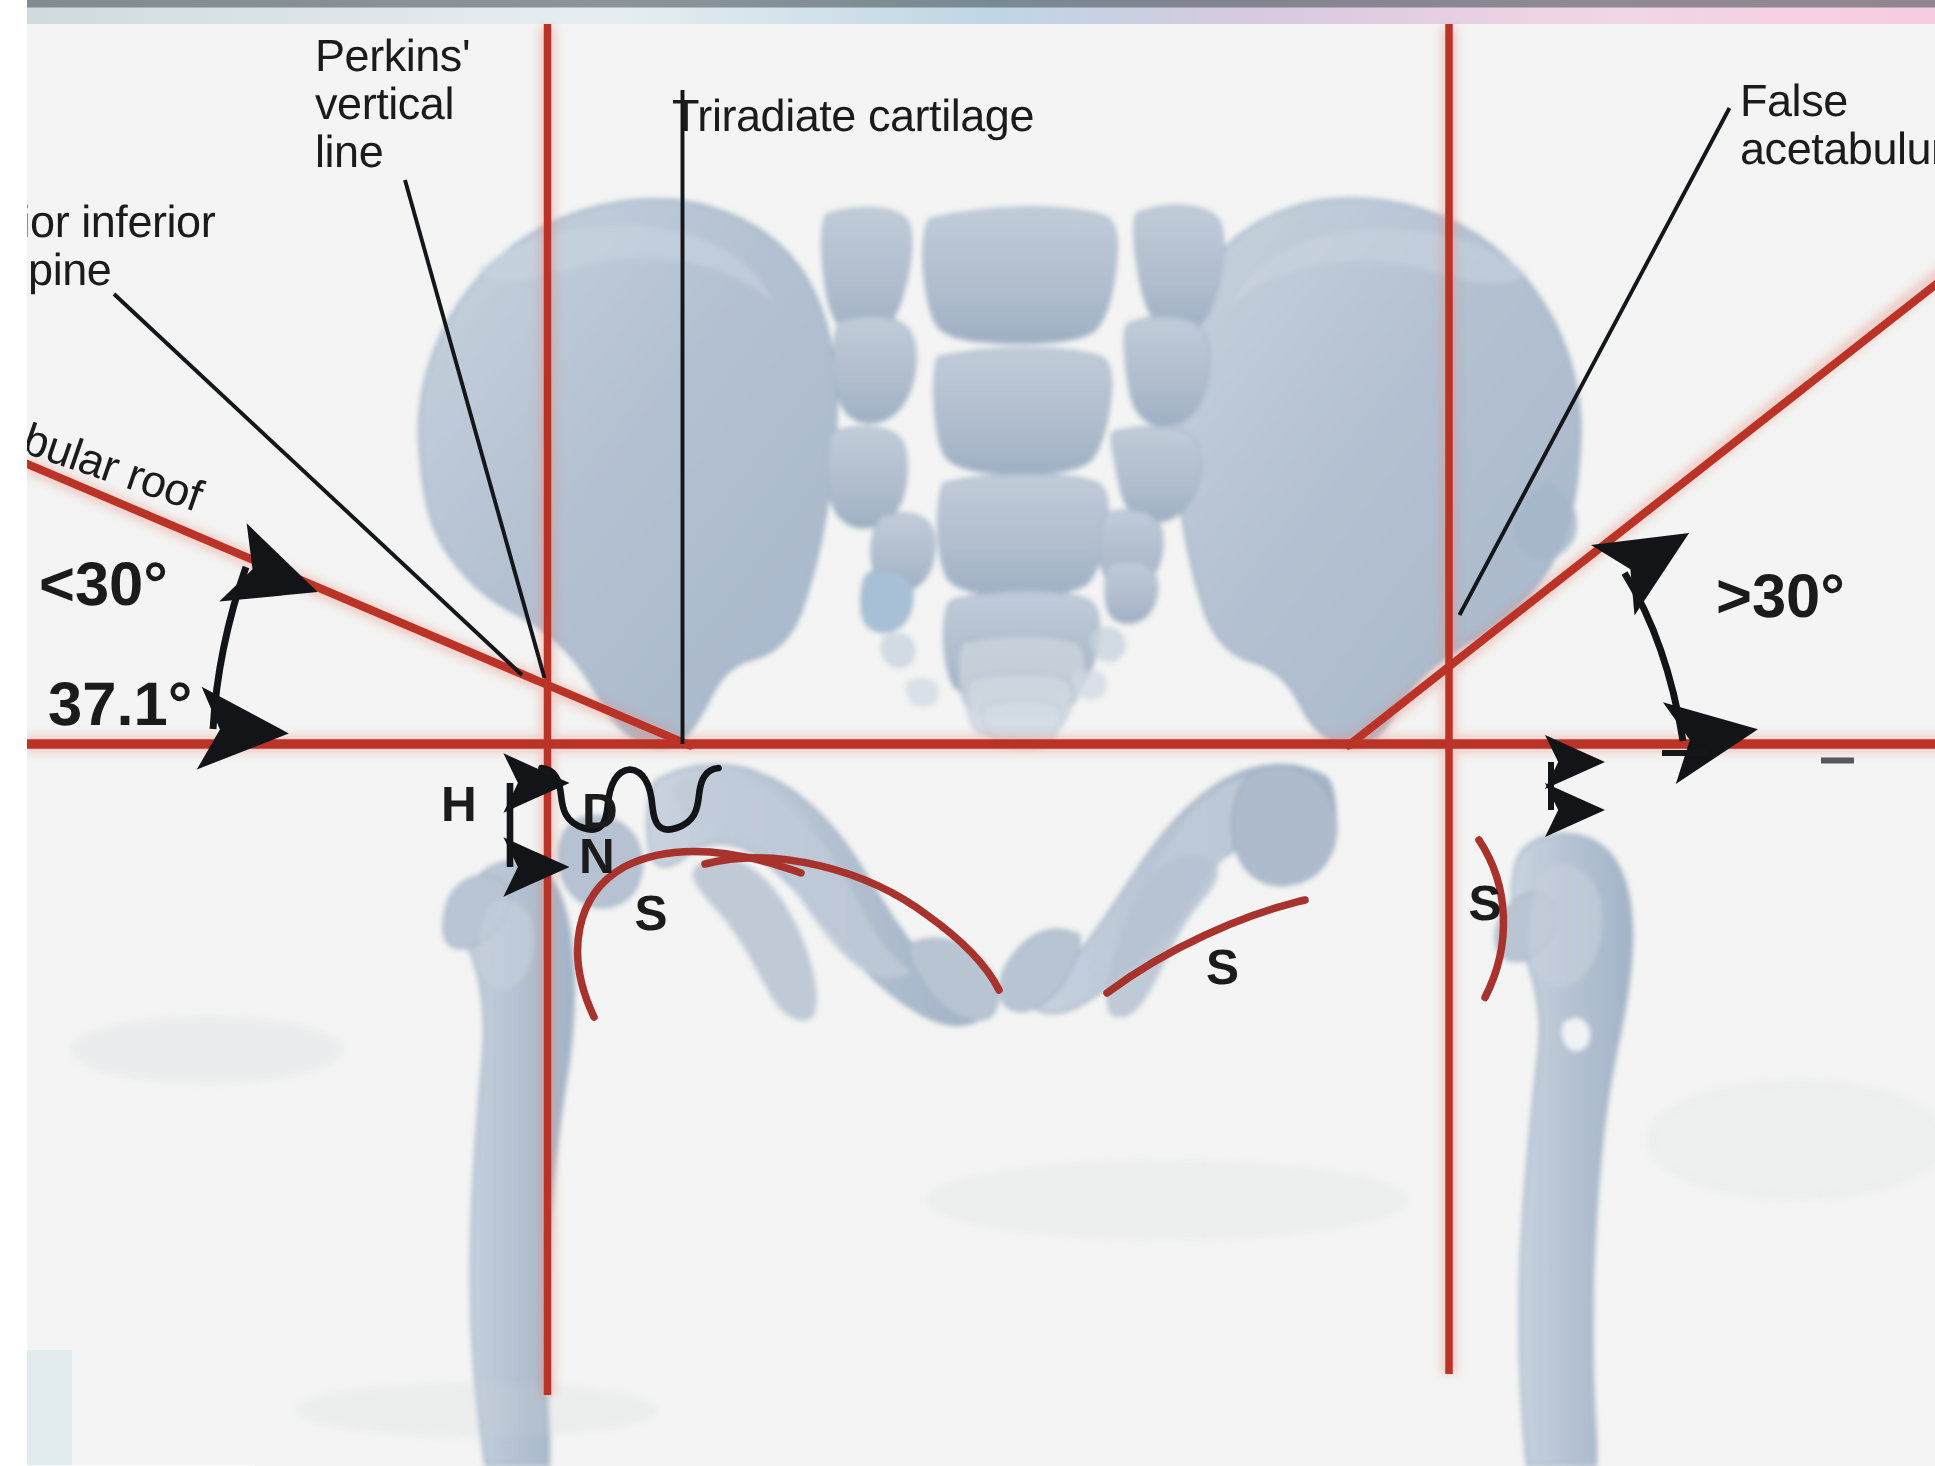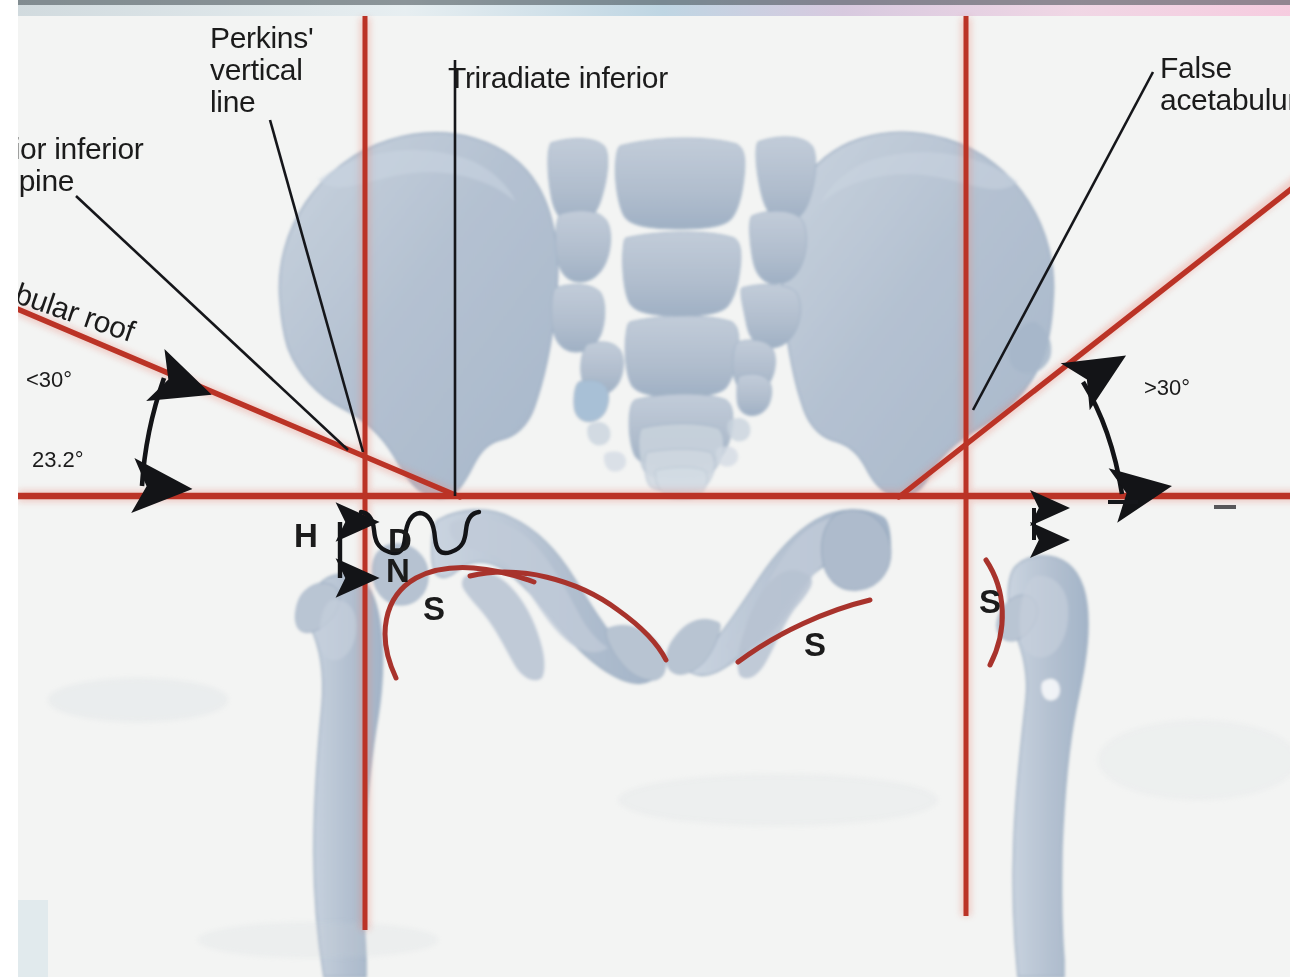--- a/index.html
+++ b/index.html
@@ -28,21 +28,21 @@
   .lbl {
     position: absolute;
     color: #1b1b1b;
     font-family: "Liberation Sans", sans-serif;
     line-height: 1.06;
     white-space: pre;
     letter-spacing: -0.3px;
   }
   .lbl-big { font-size: 30px; }
   .lbl-bold { font-weight: bold; font-size: 33px; letter-spacing: 0px; }
-  .lbl-ang { font-size: 22px; letter-spacing: 0px; }
+  .lbl-ang { font-size: 41px; letter-spacing: 0px; font-weight: bold; }
   .rot-roof {
     transform: rotate(19deg);
     transform-origin: left top;
   }
 </style>
 </head>
 <body>
 
 <div id="stage">
 
@@ -249,33 +249,33 @@
           C413 514 416 526 417 538 C418 548 421 556 433 552
           C445 548 447 540 448 530 C449 520 452 513 461 512" fill="none" stroke="#131417" stroke-width="4.4" stroke-linecap="round" stroke-linejoin="round"></path>
   </svg>
 
   <div>
 
     <div class="lbl lbl-big" style="left:192px; top:22px;">Perkins'
 vertical
 line</div>
 
-    <div class="lbl lbl-big" style="left:430px; top:62px;">Triradiate inferior</div>
+    <div class="lbl lbl-big" style="left:430px; top:62px;">Triradiate cartilage</div>
 
     <div class="lbl lbl-big" style="left:1142px; top:52px;">False
 acetabulum</div>
 
     <div class="lbl lbl-big" style="left:-14px; top:133px;">rior inferior
 spine</div>
 
     <div class="lbl lbl-big rot-roof" style="left:-12px; top:272px;">abular roof</div>
 
     <div class="lbl lbl-ang" style="left:8px; top:368px;">&lt;30°</div>
 
-    <div class="lbl lbl-ang" style="left:14px; top:448px;">23.2°</div>
+    <div class="lbl lbl-ang" style="left:14px; top:448px;">37.1°</div>
 
     <div class="lbl lbl-ang" style="left:1126px; top:376px;">&gt;30°</div>
 
     <div class="lbl lbl-bold" style="left:276px; top:519px;">H</div>
 
     <div class="lbl lbl-bold" style="left:370px; top:524px;">D</div>
 
     <div class="lbl lbl-bold" style="left:368px; top:554px;">N</div>
 
     <div class="lbl lbl-bold" style="left:405px; top:592px;">S</div>

